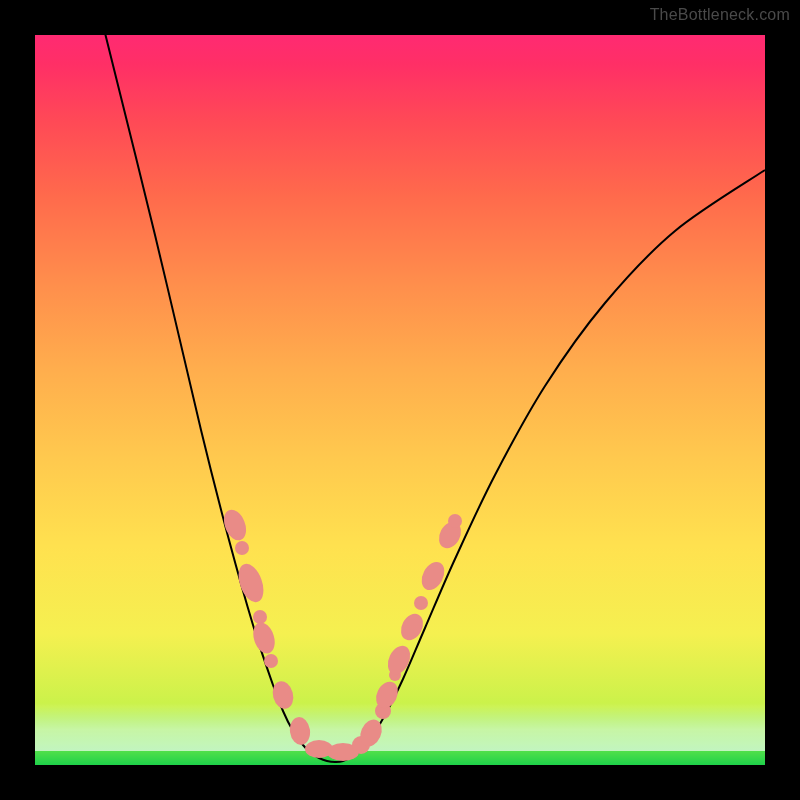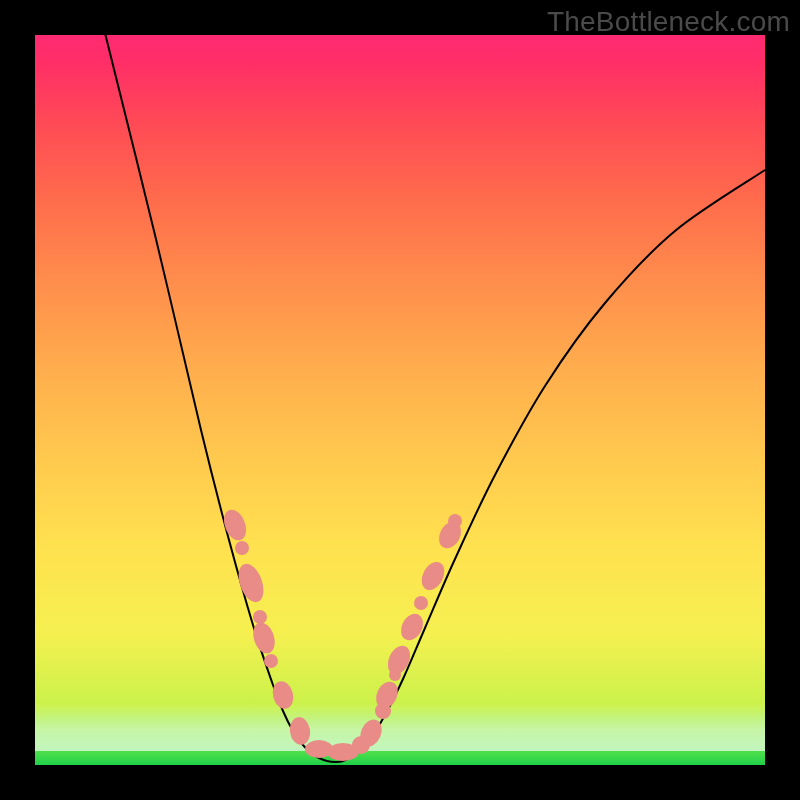--- a/index.html
+++ b/index.html
@@ -52,21 +52,21 @@
       rgba(255,255,255,0.5) 45%,
       rgba(255,255,255,0.0) 100%
     );
     pointer-events: none;
   }
   .watermark {
     position: absolute;
     top: 6px;
     right: 10px;
     color: #4a4a4a;
-    font-size: 28px;
+    font-size: 16px;
     font-weight: 500;
     letter-spacing: 0.2px;
   }
   svg.curve {
     position: absolute;
     left: 0;
     top: 0;
     width: 730px;
     height: 730px;
     overflow: visible;

